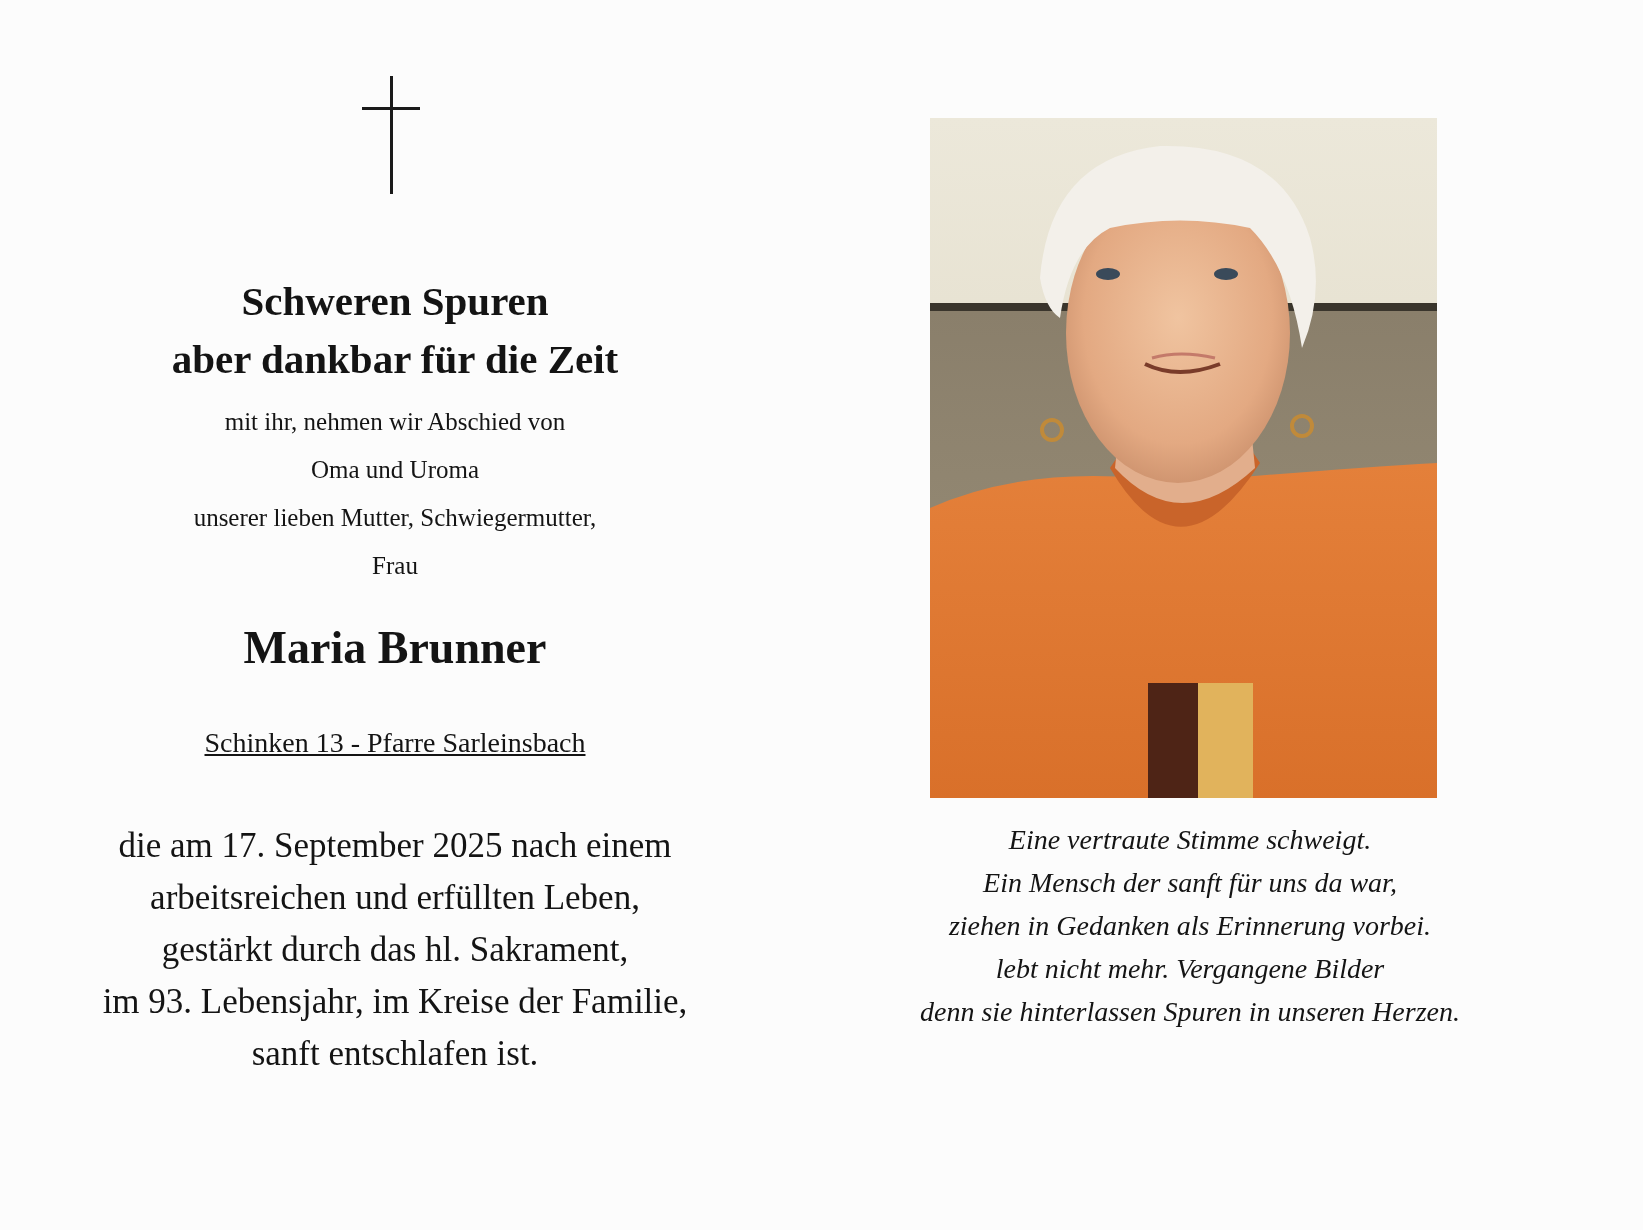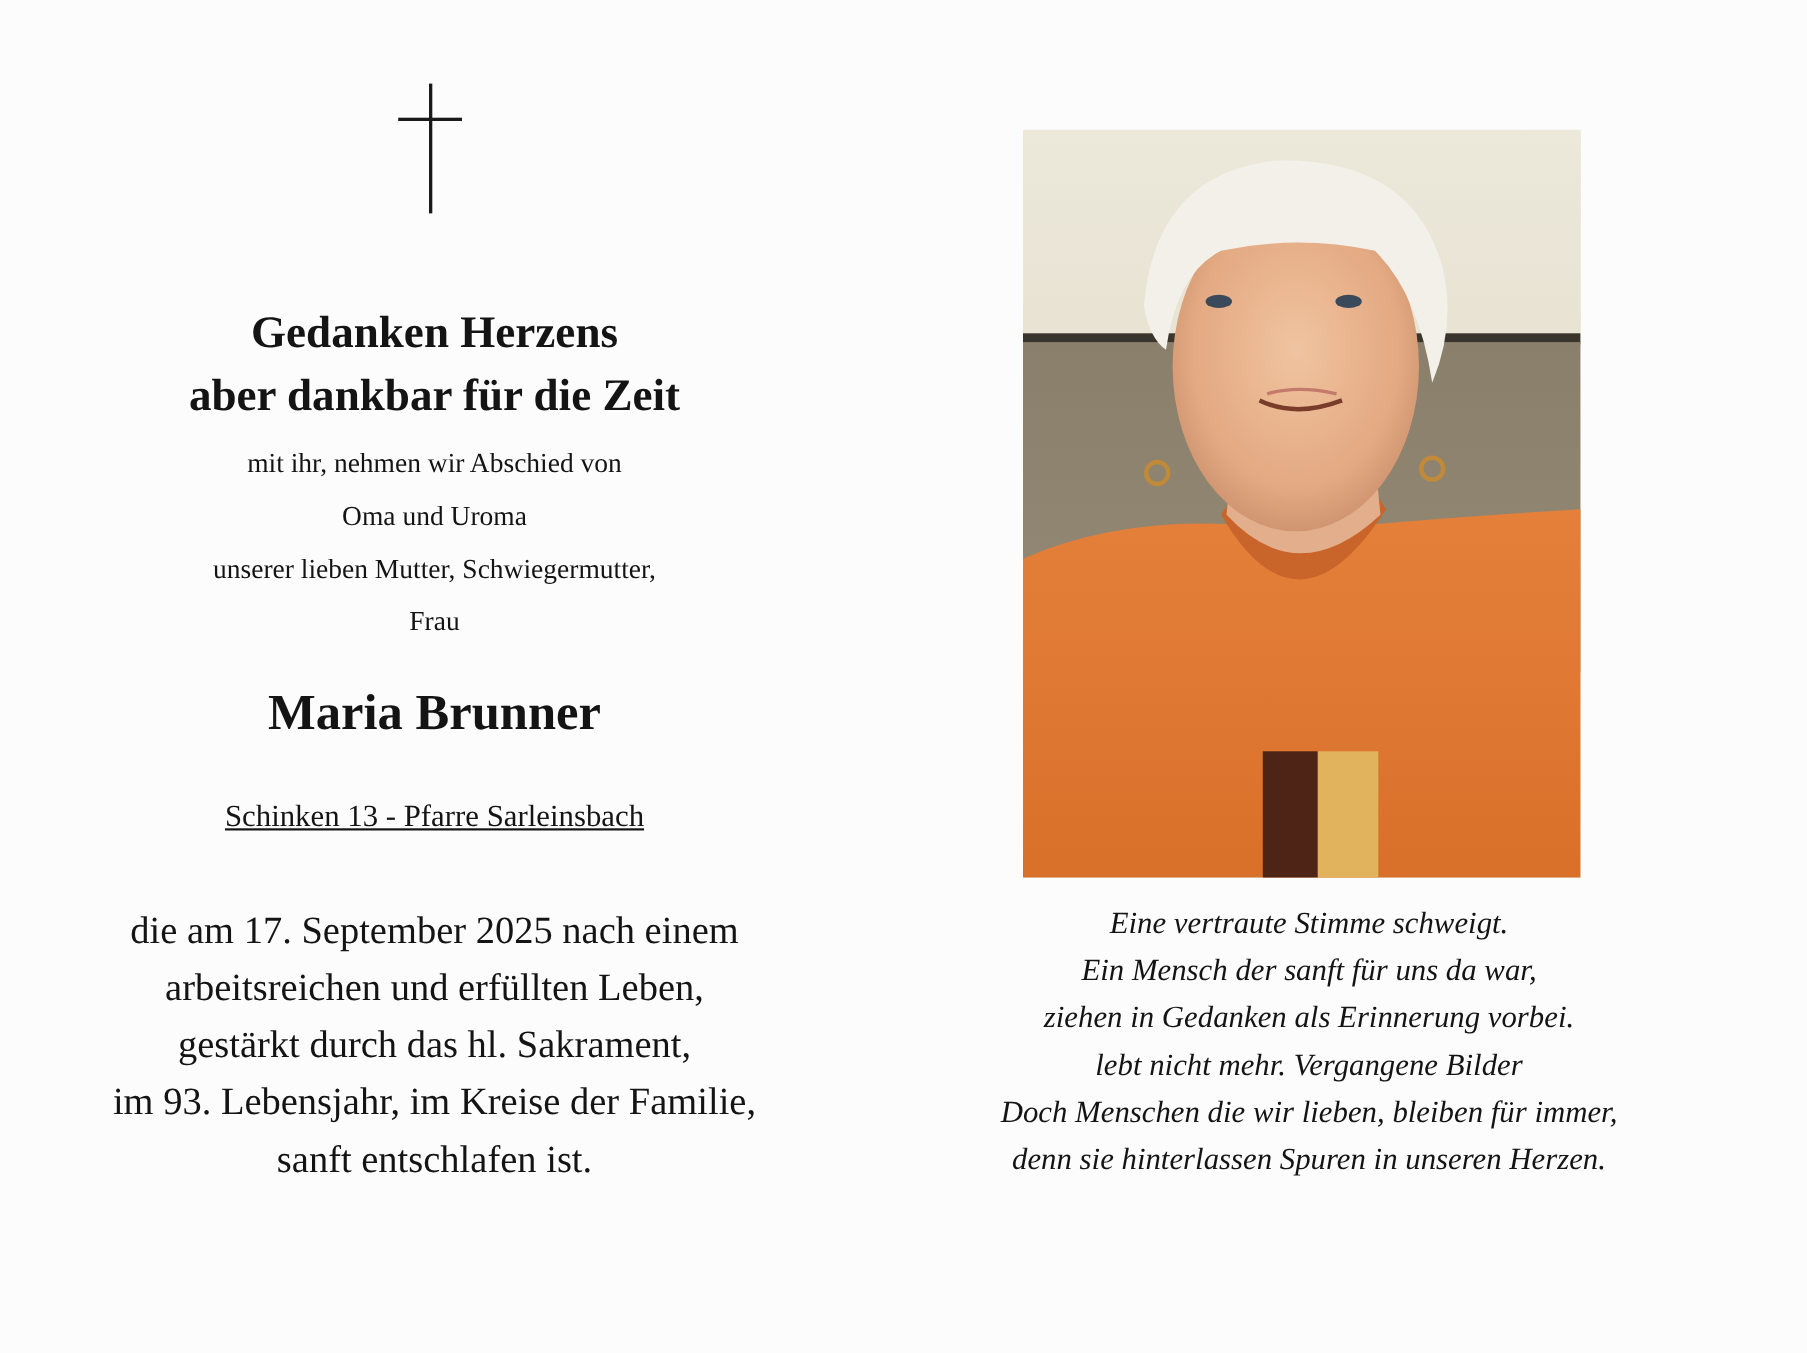--- a/index.html
+++ b/index.html
@@ -22,21 +22,21 @@
 <body>
 
 <div class="card">
 
   <div class="cross">
     <div class="v"></div>
       <div class="h"></div>
   </div>
 
   <div class="left head">
-    <span class="line">Gedanken Herzens</span>
+    <span class="line">Schweren Spuren</span>
     <span class="line">aber dankbar für die Zeit</span>
   </div>
 
   <div class="left intro">
     <span class="line">mit ihr, nehmen wir Abschied von</span>
     <span class="line">Oma und Uroma</span>
     <span class="line">unserer lieben Mutter, Schwiegermutter,</span>
     <span class="line">Frau</span>
   </div>
 
@@ -90,17 +90,16 @@
       <circle cx="122" cy="312" r="10" fill="none" stroke="#c08a3a" stroke-width="4"></circle>
       <circle cx="372" cy="308" r="10" fill="none" stroke="#c08a3a" stroke-width="4"></circle>
     </svg>
   </div>
 
   <div class="quote">
     <span class="line">Eine vertraute Stimme schweigt.</span>
     <span class="line">Ein Mensch der sanft für uns da war,</span>
     <span class="line">ziehen in Gedanken als Erinnerung vorbei.</span>
     <span class="line">lebt nicht mehr. Vergangene Bilder</span>
-    <span class="line">Doch Menschen die wir lieben, bleiben für immer,</span>
     <span class="line">denn sie hinterlassen Spuren in unseren Herzen.</span>
   </div>
 
 </div>
 
 </body></html>

